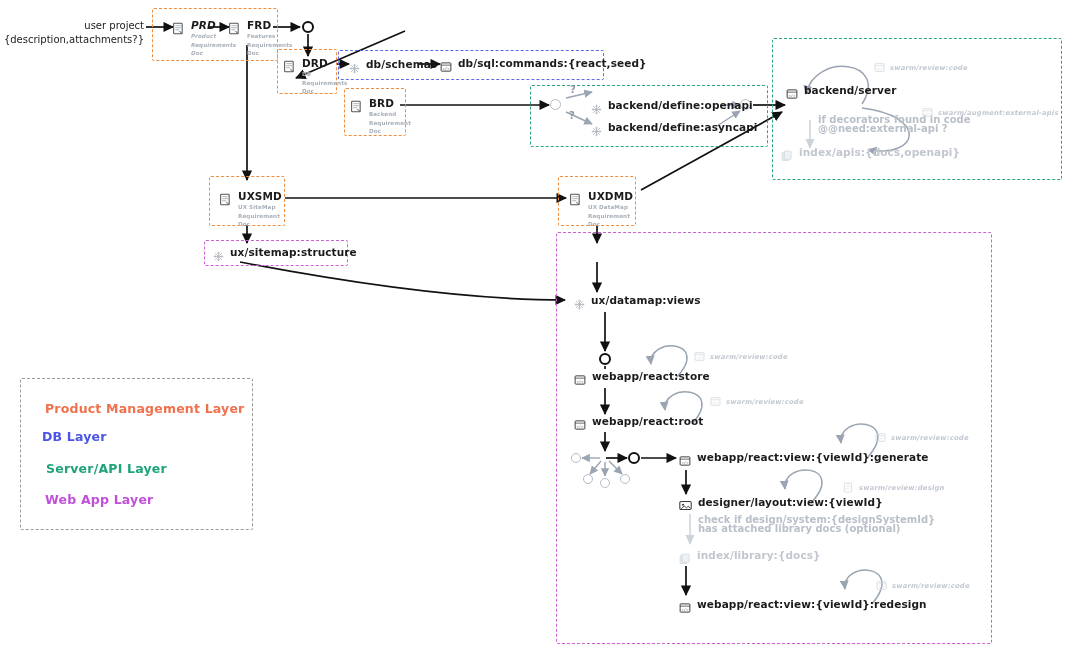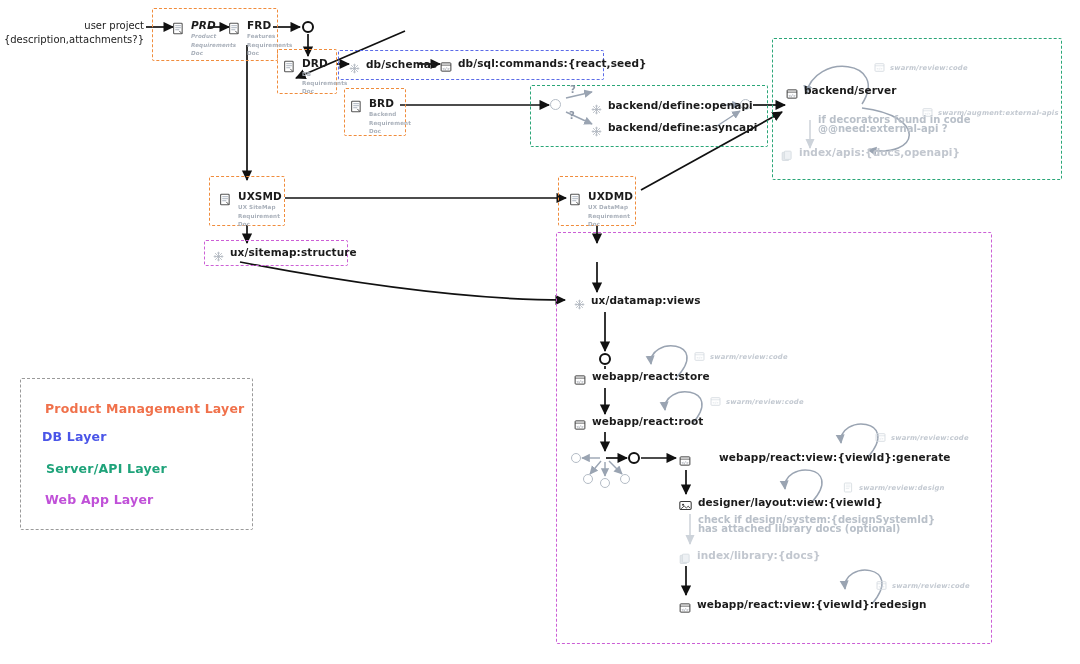--- a/index.html
+++ b/index.html
@@ -395,21 +395,21 @@
     <span class="ic">
       <svg width="12" height="12" viewBox="0 0 16 16">
           <rect x="1.5" y="2.5" width="13" height="11" rx="1" fill="none" stroke="#3a3a3a" stroke-width="1.3"></rect>
           <path d="M1.5 5.5h13" stroke="#3a3a3a" stroke-width="1"></path>
           <text x="8" y="11.4" font-size="5.2" text-anchor="middle" fill="#6b7280" font-family="monospace">&lt;/&gt;</text>
         </svg>
     </span>
     <span class="lbl">webapp/react:root</span>
   </div>
 
-  <div class="node" style="left:679px;top:451px;gap:22px;">
+  <div class="node" style="left:679px;top:451px;">
     <span class="ic">
       <svg width="12" height="12" viewBox="0 0 16 16">
           <rect x="1.5" y="2.5" width="13" height="11" rx="1" fill="none" stroke="#3a3a3a" stroke-width="1.3"></rect>
           <path d="M1.5 5.5h13" stroke="#3a3a3a" stroke-width="1"></path>
           <text x="8" y="11.4" font-size="5.2" text-anchor="middle" fill="#6b7280" font-family="monospace">&lt;/&gt;</text>
         </svg>
     </span>
     <span class="lbl">webapp/react:view:{viewId}:generate</span>
   </div>
 

